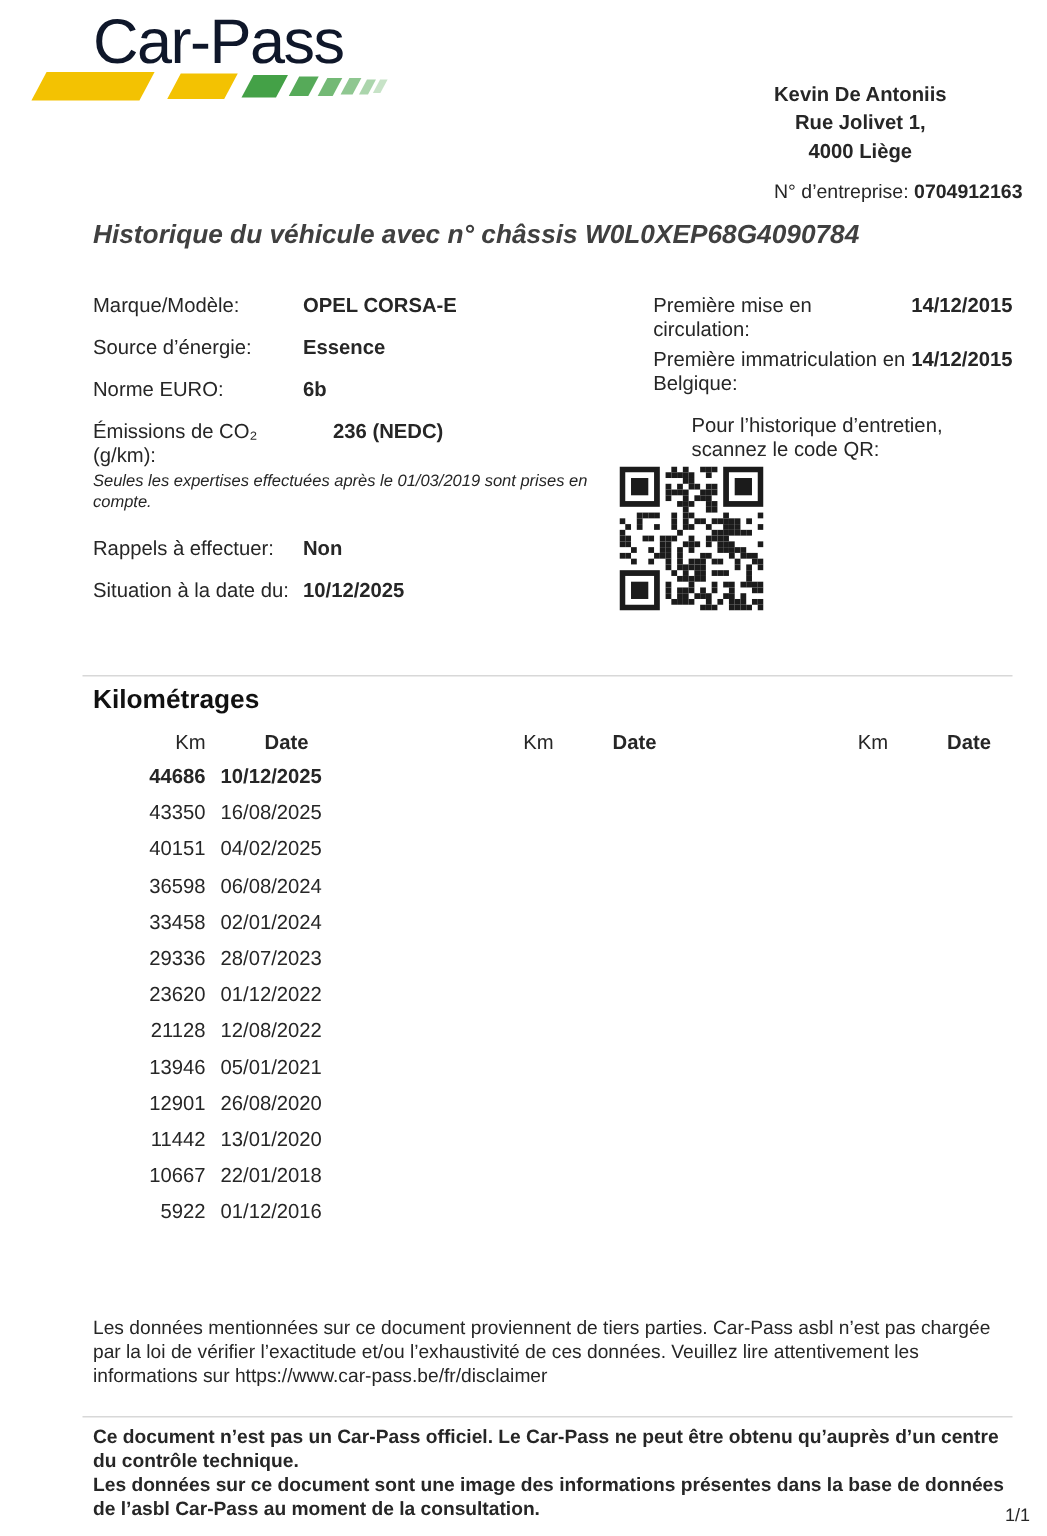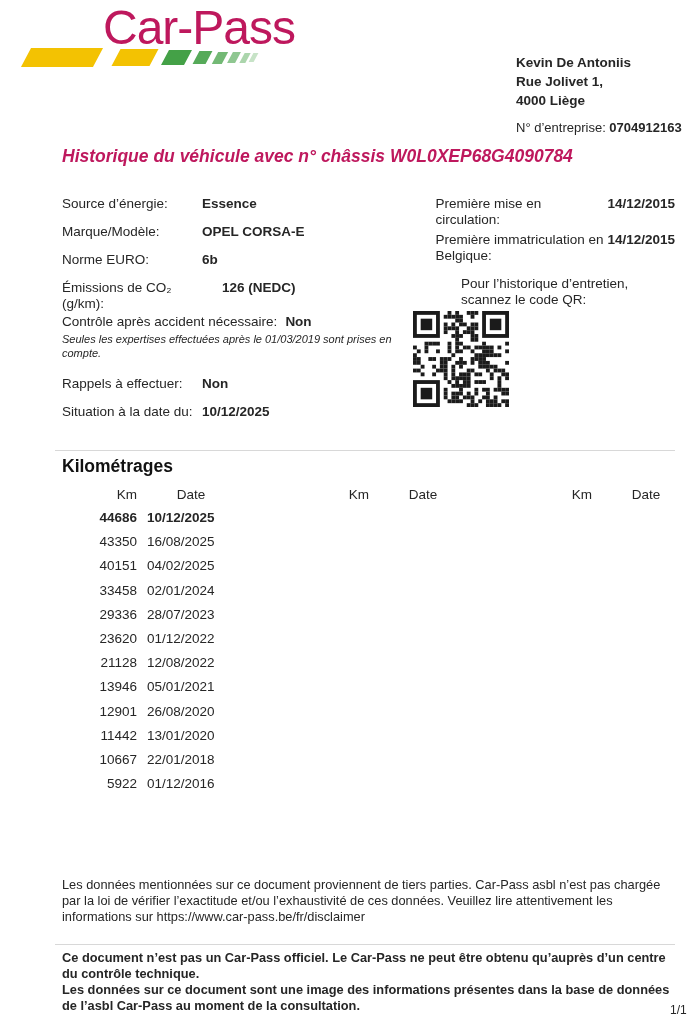--- a/index.html
+++ b/index.html
@@ -2,40 +2,40 @@
 <html><head>
 <meta charset="utf-8">
 <style>
   * { margin:0; padding:0; box-sizing:border-box; }
   html,body { background:#ffffff; }
   body { font-family:"Liberation Sans", sans-serif; color:#262626; }
   #page { position:relative; width:698px; height:1024px; background:#ffffff; overflow:hidden; }
 
   
   .logo { position:absolute; left:62px; top:6px; }
-  .logo-text { font-size:48px; line-height:44px; color:#be185d; letter-spacing:-1px;margin-left:41px; }
+  .logo-text { font-size:42px; line-height:44px; color:#0f172a; letter-spacing:-1px; }
   .stripes { position:absolute; left:18px; top:48px; width:230px; height:20px; }
   .stripe { position:absolute; transform:skewX(-28deg); }
   .s1 { left:8px;   top:0;   width:72px; height:19px; background:#f3c202; }
   .s2 { left:98px;  top:1px; width:38px; height:17px; background:#f3c202; }
   .s3 { left:147px; top:2px; width:23px; height:15px; background:#44a147; }
   .s4 { left:178px; top:3px; width:13px; height:13px; background:#44a147; opacity:.9; }
   .s5 { left:197px; top:4px; width:10px; height:12px; background:#44a147; opacity:.75; }
   .s6 { left:212px; top:4px; width:8px;  height:11px; background:#44a147; opacity:.6; }
   .s7 { left:224px; top:5px; width:6px;  height:10px; background:#44a147; opacity:.45; }
   .s8 { left:233px; top:5px; width:5px;  height:9px;  background:#44a147; opacity:.3; }
 
   
   .recipient { position:absolute; left:516px; top:53px; font-size:13.5px; line-height:19px; }
-  .recipient .bold-line { font-weight:bold; }
+  .recipient .bold-line { font-weight:bold;text-align:center; }
   .enterprise { position:absolute; left:516px; top:120px; font-size:13px; }
   .enterprise b { font-weight:bold; }
 
   
-  .doc-title { position:absolute; left:62px; top:146px; font-size:17.5px; font-weight:bold; font-style:italic; color:#be185d; }
+  .doc-title { position:absolute; left:62px; top:146px; font-size:17.5px; font-weight:bold; font-style:italic; color:#404040; }
 
   
   .details { position:absolute; left:62px; top:196px; width:613px; display:flex; }
   .d-left { width:345px; font-size:13.5px; }
   .drow { display:flex; margin-bottom:12px; }
   .dlabel { width:140px; flex:none; line-height:16px; }
   .dvalue { font-weight:bold; line-height:16px; }
   .drow-inline { margin-bottom:2px; font-size:13.5px; }
   .drow-inline .dvalue { margin-left:8px; }
   .note { font-style:italic; font-size:11px; margin-bottom:16px; line-height:14px; }
@@ -52,21 +52,21 @@
   .rule-km { top:450px; }
   .km-heading { position:absolute; left:62px; top:456px; font-size:17.5px; font-weight:bold; color:#111; }
   .km-table { position:absolute; left:62px; top:487px; width:613px; font-size:13.5px; }
   .km-header-row { display:flex; margin-bottom:8px; }
   .km-group { display:flex; flex:none; }
   .g1 { margin-left:0; }
   .g2 { margin-left:59px; }
   .g3 { margin-left:50px; }
   .col-km { width:75px; text-align:right; flex:none; }
   .col-date { width:88px; margin-left:10px; flex:none; }
-  .hdr .col-date { text-align:center; }
+  .hdr .col-date { text-align:center;font-weight:bold; }
   .km-row { display:flex; margin-bottom:9.2px; }
   .km-row.first { font-weight:bold; }
 
   
   .disclaimer1 { position:absolute; left:62px; top:877px; width:614px; font-size:12.8px; line-height:16px; }
   .rule-footer { top:944px; }
   .disclaimer2 { position:absolute; left:62px; top:950px; width:614px; font-size:12.8px; line-height:16px; font-weight:bold; }
   .disclaimer2 p { margin:0; }
   .page-num { position:absolute; left:670px; top:1003px; font-size:12px; font-weight:normal; }
 </style>
@@ -94,37 +94,34 @@
     <div class="bold-line">Rue Jolivet 1,</div>
     <div class="bold-line">4000 Liège</div>
   </div>
   <div class="enterprise"><span>N° d’entreprise: </span><b>0704912163</b></div>
 
   <div class="doc-title">Historique du véhicule avec n° châssis W0L0XEP68G4090784</div>
 
   <div class="details">
     <div class="d-left">
       <div class="drow">
+        <span class="dlabel">Marque/Modèle:</span>
+        <span class="dvalue">OPEL CORSA-E</span>
+      </div>
+      <div class="drow">
         <span class="dlabel">Source d’énergie:</span>
         <span class="dvalue">Essence</span>
-      </div>
-      <div class="drow">
-        <span class="dlabel">Marque/Modèle:</span>
-        <span class="dvalue">OPEL CORSA-E</span>
       </div>
       <div class="drow">
         <span class="dlabel">Norme EURO:</span>
         <span class="dvalue">6b</span>
       </div>
       <div class="drow" style="margin-bottom:2px;gap:20px;">
         <span class="dlabel">Émissions de CO₂ (g/km):</span>
-        <span class="dvalue">126 (NEDC)</span>
-      </div>
-      <div class="drow-inline">
-        <span>Contrôle après accident nécessaire:</span><span class="dvalue">Non</span>
+        <span class="dvalue">236 (NEDC)</span>
       </div>
       <div class="note">Seules les expertises effectuées après le 01/03/2019 sont prises en compte.</div>
       <div class="drow">
         <span class="dlabel">Rappels à effectuer:</span>
         <span class="dvalue">Non</span>
       </div>
       <div class="drow">
         <span class="dlabel">Situation à la date du:</span>
         <span class="dvalue">10/12/2025</span>
       </div>
@@ -389,20 +386,24 @@
     </div>
     <div class="km-row">
       <span class="col-km">43350</span>
       <span class="col-date">16/08/2025</span>
     </div>
     <div class="km-row">
       <span class="col-km">40151</span>
       <span class="col-date">04/02/2025</span>
     </div>
     <div class="km-row">
+      <span class="col-km">36598</span>
+      <span class="col-date">06/08/2024</span>
+    </div>
+    <div class="km-row">
       <span class="col-km">33458</span>
       <span class="col-date">02/01/2024</span>
     </div>
     <div class="km-row">
       <span class="col-km">29336</span>
       <span class="col-date">28/07/2023</span>
     </div>
     <div class="km-row">
       <span class="col-km">23620</span>
       <span class="col-date">01/12/2022</span>

